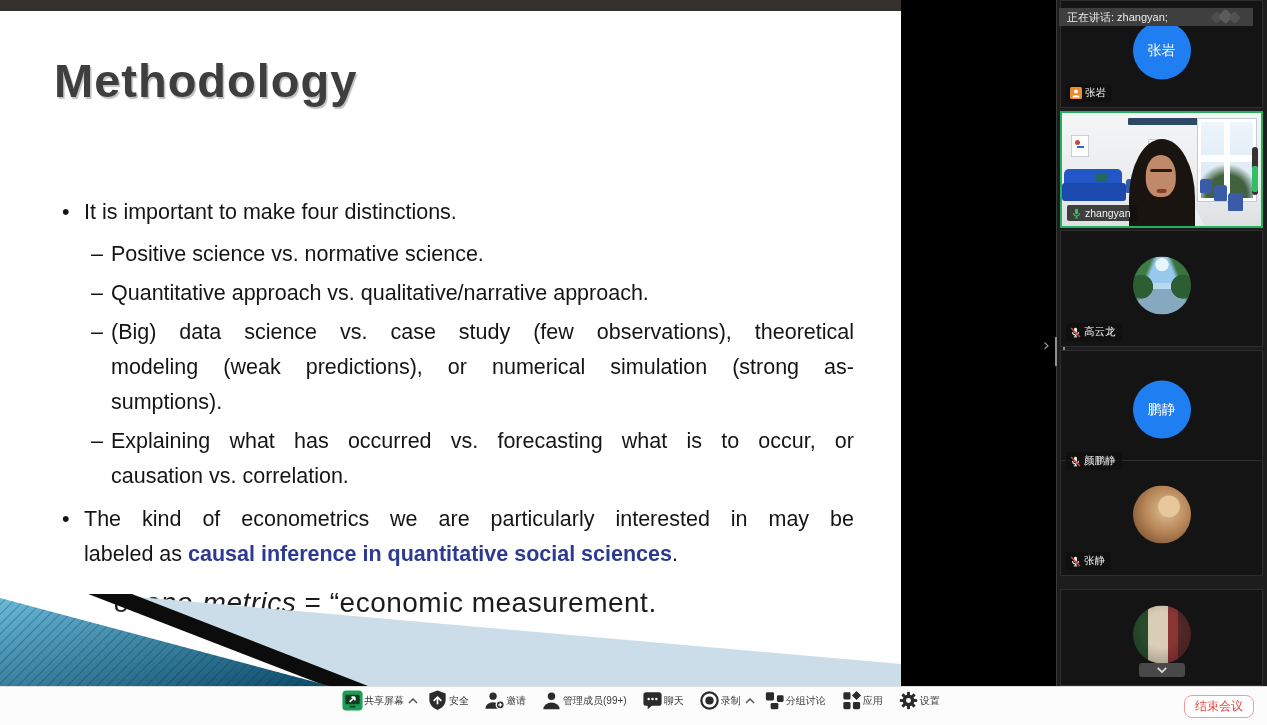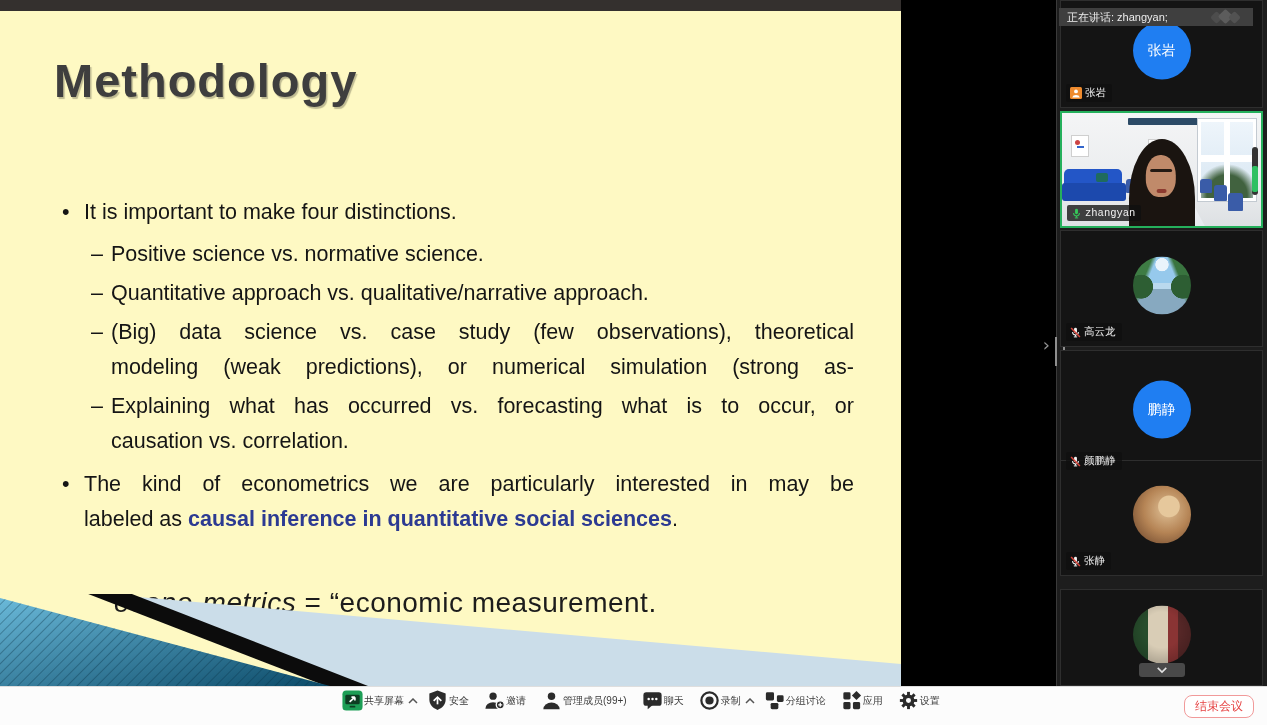--- a/index.html
+++ b/index.html
@@ -1,21 +1,21 @@
 <!DOCTYPE html>
 <html><head>
 <meta charset="utf-8">
 <style>
   html,body{margin:0;padding:0;background:#000;}
   body{font-family:"Liberation Sans",sans-serif;}
   .stage{position:relative;width:1267px;height:725px;background:#000;overflow:hidden;}
 
   
   .share-topbar{position:absolute;left:0;top:0;width:901px;height:11px;background:#34302e;}
-  .slide{position:absolute;left:0;top:11px;width:901px;height:675px;background:#fef9c3;overflow:hidden;}
+  .slide{position:absolute;left:0;top:11px;width:901px;height:675px;background:#ffffff;overflow:hidden;}
   .slide-title{position:absolute;left:54px;top:42px;font-size:47px;font-weight:600;color:#3e3e3e;
     letter-spacing:1px;text-shadow:1.5px 1.5px 1px rgba(0,0,0,0.25);}
   .bullets{position:absolute;left:62px;top:184px;width:792px;font-size:21.5px;color:#151515;}
   .bullet{display:flex;}
   .bullet .marker{flex:0 0 22px;line-height:35px;}
   .bullet.lvl2{padding-left:29px;}
   .bullet.lvl2 .marker{flex:0 0 20px;}
   .blines{flex:1;min-width:0;}
   .bline{line-height:35px;}
   .bline.justify{text-align:justify;text-align-last:justify;}
@@ -146,20 +146,21 @@
           <span class="marker">–</span>
           <div class="blines">
             <div class="bline"><span>Quantitative approach vs. qualitative/narrative approach.</span></div>
           </div>
         </div>
         <div class="bullet lvl2" style="margin-bottom: 4px;">
           <span class="marker">–</span>
           <div class="blines">
             <div class="bline justify"><span>(Big) data science vs.  case study (few observations), theoretical</span></div>
             <div class="bline justify"><span>modeling (weak predictions), or numerical simulation (strong as-</span></div>
+            <div class="bline"><span>sumptions).</span></div>
           </div>
         </div>
         <div class="bullet lvl2" style="margin-bottom: 8px;">
           <span class="marker">–</span>
           <div class="blines">
             <div class="bline justify"><span>Explaining what has occurred vs.  forecasting what is to occur, or</span></div>
             <div class="bline"><span>causation vs. correlation.</span></div>
           </div>
         </div>
         <div class="bullet" style="margin-bottom: 0px;">
@@ -203,21 +204,21 @@
             <span style="display:flex">
               <svg width="12" height="12" viewBox="0 0 12 12">
                 <rect width="12" height="12" rx="1.5" fill="#ef8b2e"></rect>
                 <circle cx="6" cy="4.4" r="1.9" fill="#fff"></circle>
                 <path d="M2.2,10.6 a3.9,3.2 0 0 1 7.6,0 z" fill="#fff"></path>
               </svg>
             </span>
             <span>张岩</span>
           </div>
         </div>
-        <div class="tile speaking" style="top: 111px; height: 117px; font-family: Liberation Mono, monospace;">
+        <div class="tile speaking" style="top: 111px; height: 117px;">
           <div class="vid">
             <div class="v-wall"></div>
             <div class="v-beam"></div>
             <div class="v-window"></div>
             <div class="v-art1">
               <b></b>
               <u></u>
             </div>
             <div class="v-art2">
               <u></u>

